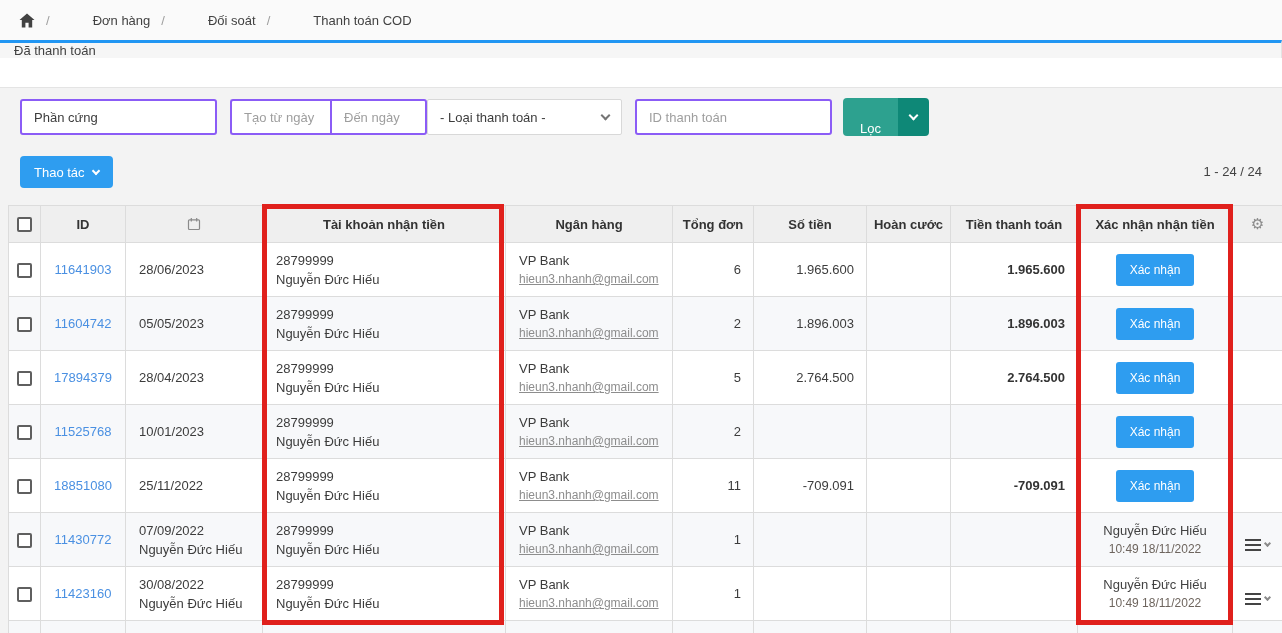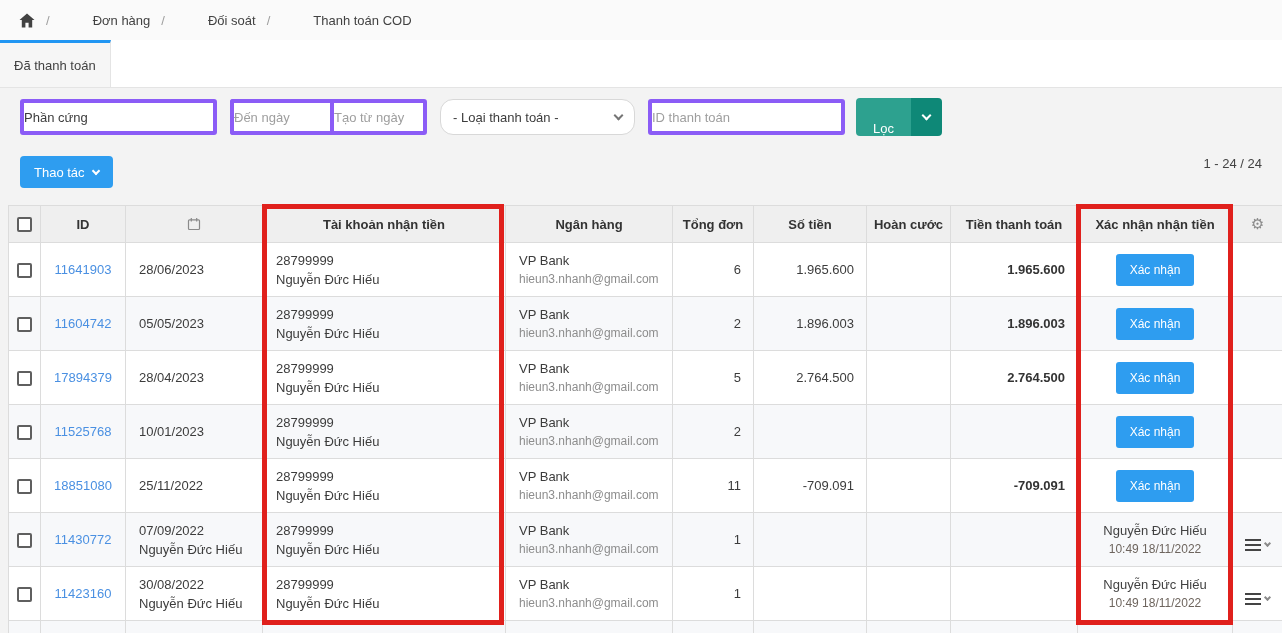--- a/index.html
+++ b/index.html
@@ -13,56 +13,56 @@
   
   .breadcrumb-bar {
     height:40px; background:#fafafa; display:flex; align-items:center;
     padding-left:19px; gap:11px;
   }
   .crumb { color:#424242; cursor:pointer;padding-left:32px; }
   .crumb-sep { color:#9e9e9e; }
   .home-icon svg { display:block; }
 
   
-  .tab-bar { height:48px; background:#fff; border-bottom:1px solid #e4e4e4; display:flex; }
+  .tab-bar { height:48px; background:#fff; border-bottom:1px solid #e4e4e4; display:flex;flex-direction:column; }
   .tab { display:flex; align-items:center; padding:0 14px; cursor:pointer; }
   .tab.active {
     background:#f6f6f6; border-top:3px solid #2196f3;
     border-right:1px solid #e4e4e4; color:#424242;
   }
   .tab.inactive { color:#8a8a8a; padding:0 22px; }
 
   
   .filter-row { display:flex; align-items:center; margin:10px 0 0 20px; }
   .txt-input {
-    height:36px; border:4px solid #8b5cf6; border-radius:3px; background:#fff;
-    padding:0 0; font:inherit; color:#3c3c3c; outline:none;
+    height:36px; border:2px solid #8b5cf6; border-radius:3px; background:#fff;
+    padding:0 12px; font:inherit; color:#3c3c3c; outline:none;
   }
   .txt-input::placeholder { color:#9e9e9e; }
   .w-keyword { width:197px; }
   .date-group { display:flex; margin-left:13px; }
   .date-group .txt-input { border-radius:0; }
   .date-group .txt-input:first-child { border-radius:3px 0 0 3px; width:100px; border-right:none; }
   .date-group .txt-input:last-child { border-radius:0 3px 3px 0; width:97px; }
   .select-box {
-    width:195px; height:36px; margin-left:13px; background:#fff;
-    border:1px solid #d8d8d8; border-radius:13px; display:flex;
+    width:195px; height:36px; background:#fff;
+    border:1px solid #d8d8d8; border-radius:2px; display:flex;
     align-items:center; justify-content:space-between; padding:0 12px; cursor:pointer;
   }
   .chev { width:7px; height:7px; border-right:2px solid #757575; border-bottom:2px solid #757575;
           transform:rotate(45deg); margin-top:-3px; }
   .chev.white { border-color:#fff; }
   .w-payid { width:197px; margin-left:13px; }
   .w-orderid { width:197px; margin-left:13px; }
   .loc-btn { margin-left:11px; height:38px; display:flex; border-radius:4px; overflow:hidden; cursor:pointer; }
   .loc-main { background:#2da18f; color:#fff; padding:0 17px; display:flex; align-items:flex-end; }
   .loc-caret { background:#0e8877; width:31px; display:flex; align-items:center; justify-content:center; }
 
   
-  .actions-row { display:flex; justify-content:space-between; align-items:flex-start; margin:20px 20px 0 20px; height:32px;gap:11px; }
+  .actions-row { display:flex; justify-content:space-between; align-items:center; margin:20px 20px 0 20px; height:32px;gap:11px; }
   .thao-tac {
     background:#2e9df0; color:#fff; border:none; border-radius:4px; height:32px;
     padding:0 14px; font:inherit; display:flex; align-items:center; gap:8px; cursor:pointer;
   }
   .thao-tac .chev { border-color:#fff; width:6px; height:6px; }
   .pagination { color:#424242; padding-bottom:2px; }
 
   
   .table-wrap { margin:17px 0 0 8px; }
   table { border-collapse:collapse; table-layout:fixed; width:1274px; background:#fff; }
@@ -72,21 +72,21 @@
   tbody tr:nth-child(even) td { background:#f7f8fa; }
   .c-check { text-align:center; }
   input[type="checkbox"] {
     appearance:none; -webkit-appearance:none; width:15px; height:15px; margin:0;
     border:2px solid #5f5f5f; border-radius:2px; background:#fff; cursor:pointer; vertical-align:middle;
   }
   .c-id { text-align:center; }
   .id-link { color:#4a90e2; text-decoration:none; cursor:pointer; }
   .c-date, .c-acct, .c-bank { text-align:left; padding-left:13px; }
   .line { line-height:19px; }
-  .sub { font-size:12px; color:#8d8d8d; line-height:18px; }
+  .sub { font-size:12px; color:#8d8d8d; line-height:18px;text-decoration:underline; }
   .c-num { text-align:right; padding-right:12px; }
   .c-pay { text-align:right; padding-right:12px; font-weight:700; color:#333; }
   .c-confirm { text-align:center; }
   .confirm-btn {
     background:#2e9df0; color:#fff; border:none; border-radius:3px;
     padding:9px 14px; font-family:Liberation Sans, sans-serif; font-size:12px; cursor:pointer;
   }
   .confirmed-name { color:#424242; line-height:17px; }
   .confirmed-time { font-size:12px; color:#6e655e; line-height:17px; margin-top:2px; }
   .c-menu { text-align:center; }
@@ -121,22 +121,22 @@
 
 <div class="tab-bar">
   <div class="tab active">
     <span>Đã thanh toán</span>
   </div>
 </div>
 
 <div class="filter-row">
   <input class="txt-input w-keyword" type="text" value="Phần cứng" style="">
   <div class="date-group">
+    <input class="txt-input" type="text" placeholder="Tạo từ ngày" style="">
     <input class="txt-input" type="text" placeholder="Đến ngày" style="">
-    <input class="txt-input" type="text" placeholder="Tạo từ ngày" style="">
   </div>
   <div class="select-box">
     <span>- Loại thanh toán -</span>
     <span class="chev"></span>
   </div>
   <input class="txt-input w-payid" type="text" placeholder="ID thanh toán" style="">
   <div class="loc-btn">
     <div class="loc-main">
       <span>Lọc</span>
     </div>

